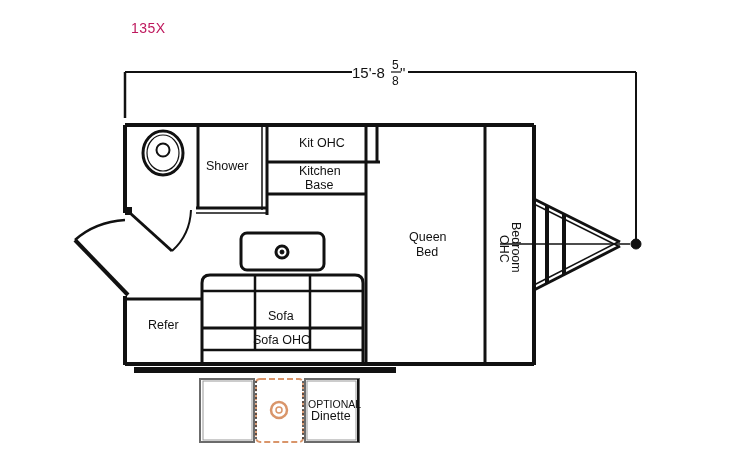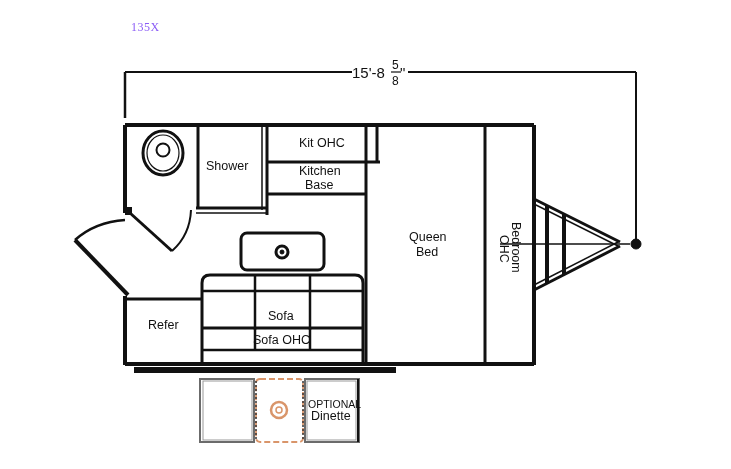--- a/index.html
+++ b/index.html
@@ -1,17 +1,17 @@
 <!DOCTYPE html>
 <html><head>
   <meta charset="utf-8">
   <style>
     html, body { margin: 0; padding: 0; background: #ffffff; }
     body { width: 731px; height: 469px; position: relative; overflow: hidden; font-family: "Liberation Sans", "DejaVu Sans", sans-serif; }
-    .model-label { position: absolute; left: 131px; top: 20px; font-family: Liberation Serif, serif; font-size: 12px; color: #8b5cf6; letter-spacing: 0.5px; }
+    .model-label { position: absolute; left: 131px; top: 20px; font-family: Liberation Sans, sans-serif; font-size: 14px; color: #be185d; letter-spacing: 0.5px; }
     svg { position: absolute; left: 0; top: 0; }
     svg text { font-family: "Liberation Sans", "DejaVu Sans", sans-serif; fill: #111; }
     .lbl { font-size: 12.5px; }
     .dim { font-size: 15px; }
     .frac { font-size: 12px; }
     .opt { font-size: 10.5px; }
   </style>
 </head>
 <body>
 

